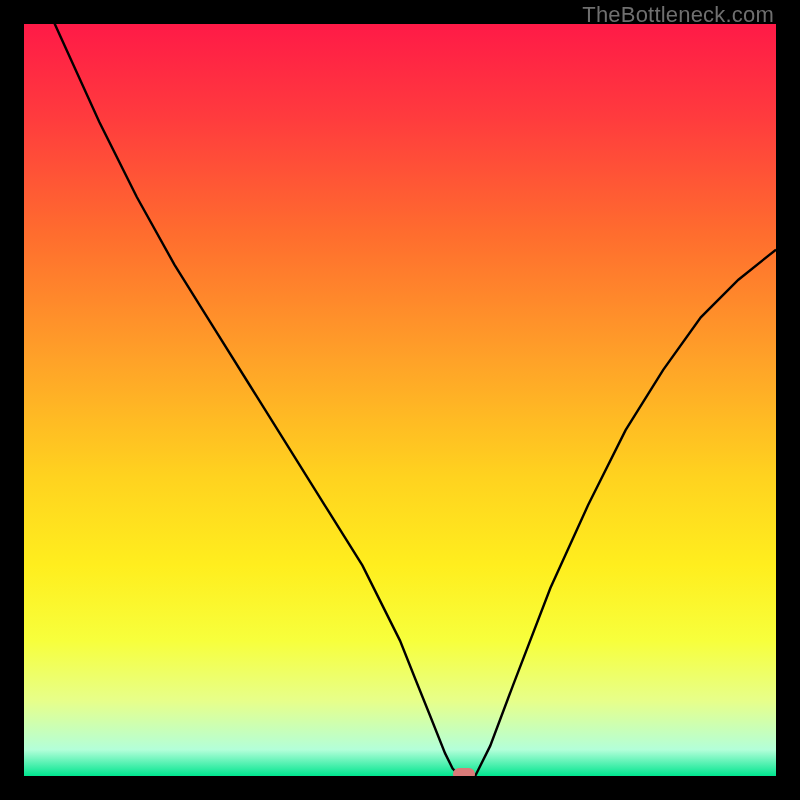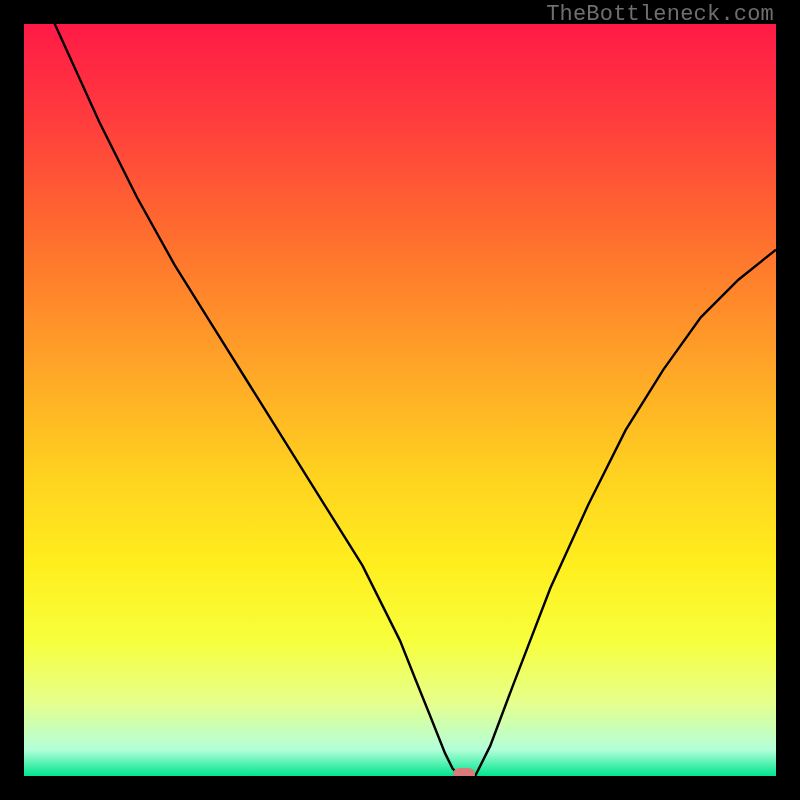--- a/index.html
+++ b/index.html
@@ -34,21 +34,20 @@
     inset: 0;
   }
   .watermark {
     position: absolute;
     top: 2px;
     right: 26px;
     color: #6f6f6f;
     font-size: 22px;
     letter-spacing: 0.2px;
     user-select: none;
-    font-family: Liberation Mono, monospace;
   }
   .marker {
     position: absolute;
     width: 22px;
     height: 12px;
     border-radius: 6px;
     background: #d97b79;
     transform: translate(-50%, -50%);
   }
 </style>

